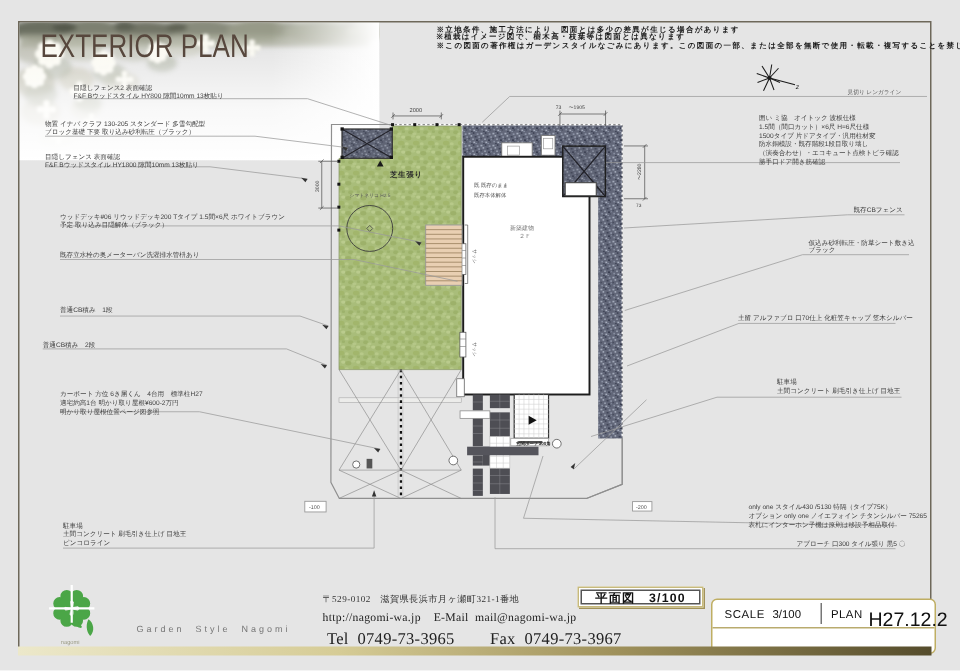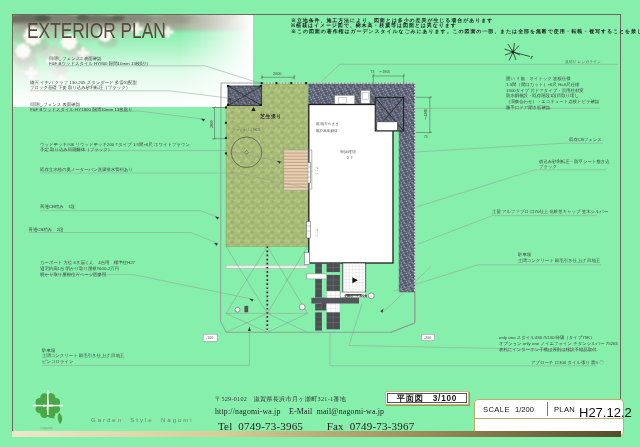--- a/index.html
+++ b/index.html
@@ -1,16 +1,16 @@
 <!DOCTYPE html>
 <html><head>
 <meta charset="utf-8">
 <style>
 html,body{margin:0;padding:0;background:#fff;}
-.page{position:relative;width:640px;height:447px;background:#86efac;font-family:"Liberation Sans",sans-serif;overflow:hidden;text-decoration:underline;}
+.page{position:relative;width:640px;height:447px;background:#e5e5e5;font-family:"Liberation Sans",sans-serif;overflow:hidden;text-decoration:underline;}
 .abs{position:absolute;}
 .lbl{position:absolute;font-size:4.4px;line-height:1.32;color:#404040;white-space:nowrap;letter-spacing:0;}
 .serif{font-family:"Liberation Serif",serif;}
 </style>
 </head>
 <body>
 <div class="page">
 
 <div class="abs" style="left:12px;top:14px;width:606.5px;height:419px;border:1.4px solid #6e685a;"></div>
 
@@ -551,20 +551,20 @@
 </div>
 
 <div class="abs" style="left:385px;top:391px;width:82px;height:12px;background:#fff;border:1.4px solid #c7ba7c;box-shadow:1px 1px 0 #a1925a;">
 <div style="position:absolute;inset:1px;border:0.5px solid #555;display:flex;align-items:center;justify-content:center;font-size:8.2px;font-weight:bold;color:#111;letter-spacing:0.8px;">平面図　3/100</div>
 </div>
 
 <div class="abs" style="left:474px;top:399px;width:148px;height:35px;background:#fff;border:1.5px solid #bfae63;border-radius:4px;">
 <div style="position:absolute;left:0;top:0;width:100%;height:18px;border-bottom:0.7px solid #b9ab6e;"></div>
 <div style="position:absolute;left:72px;top:2px;height:14px;border-left:0.8px solid #777;"></div>
 <div style="position:absolute;left:8px;top:5px;font-size:7.6px;color:#111;letter-spacing:0.4px;">SCALE</div>
-<div style="position:absolute;left:40px;top:4.5px;font-size:7.6px;color:#111;">1/200</div>
+<div style="position:absolute;left:40px;top:4.5px;font-size:7.6px;color:#111;">3/100</div>
 <div style="position:absolute;left:79px;top:4.5px;font-size:7.6px;color:#111;letter-spacing:0.3px;">PLAN</div>
 <div style="position:absolute;left:104px;top:4.5px;font-size:13px;color:#111;">H27.12.2</div>
 </div>
 
 <div class="abs" style="left:12px;top:430.5px;width:609px;height:6px;background:linear-gradient(90deg,#ece8ca 0%,#d6cc96 35%,#a0925c 65%,#554c2c 100%);"></div>
 
 </div>
 
 </body></html>

